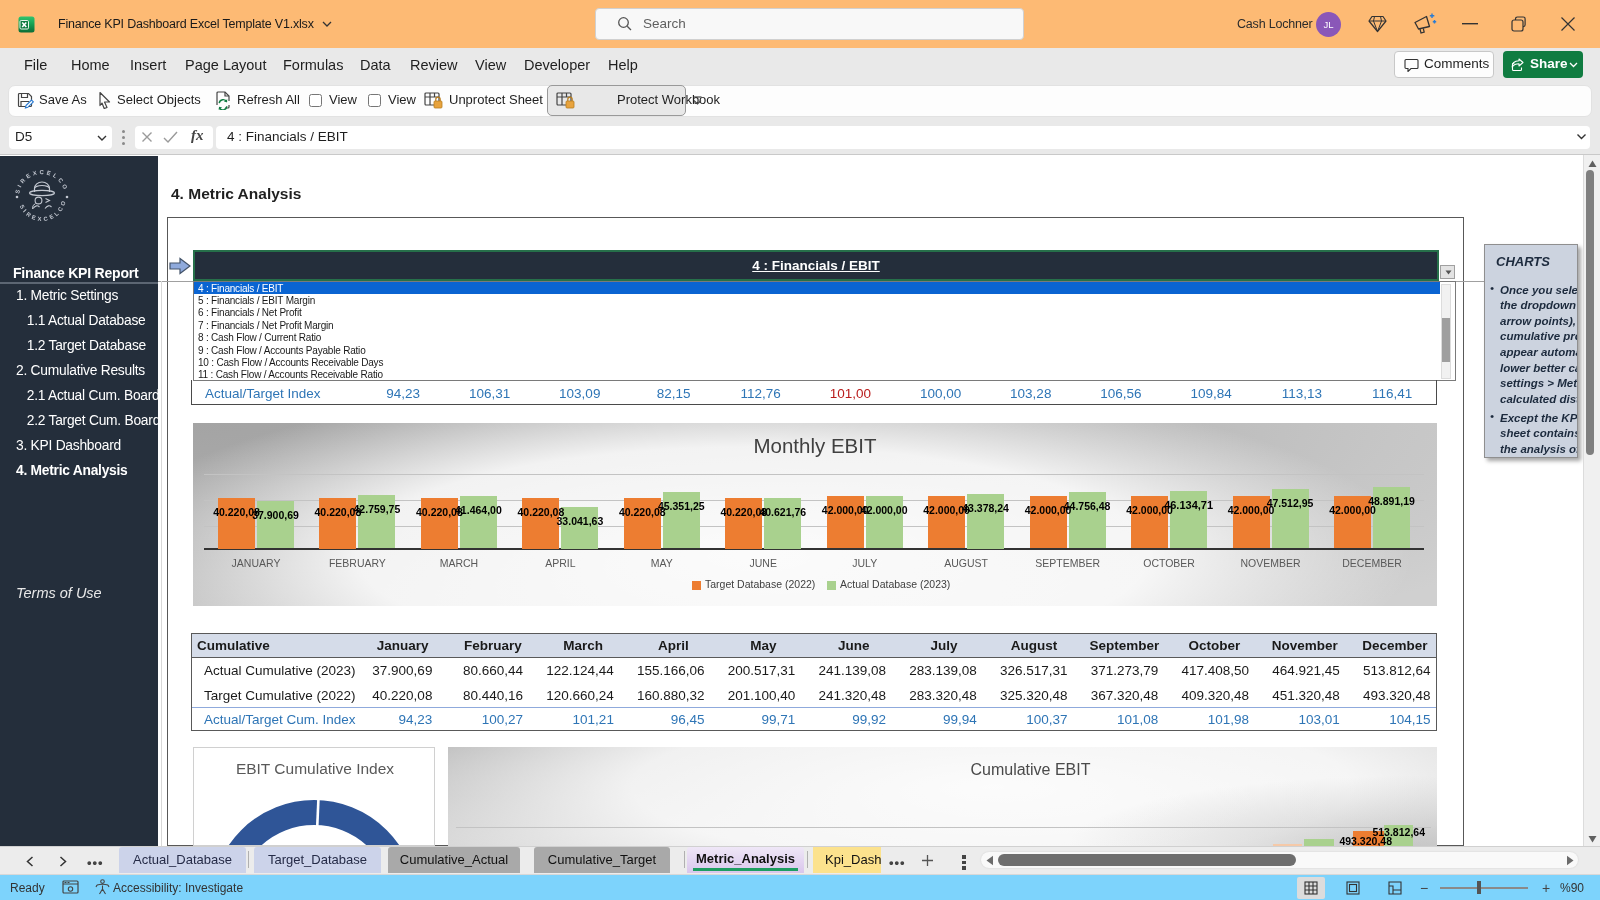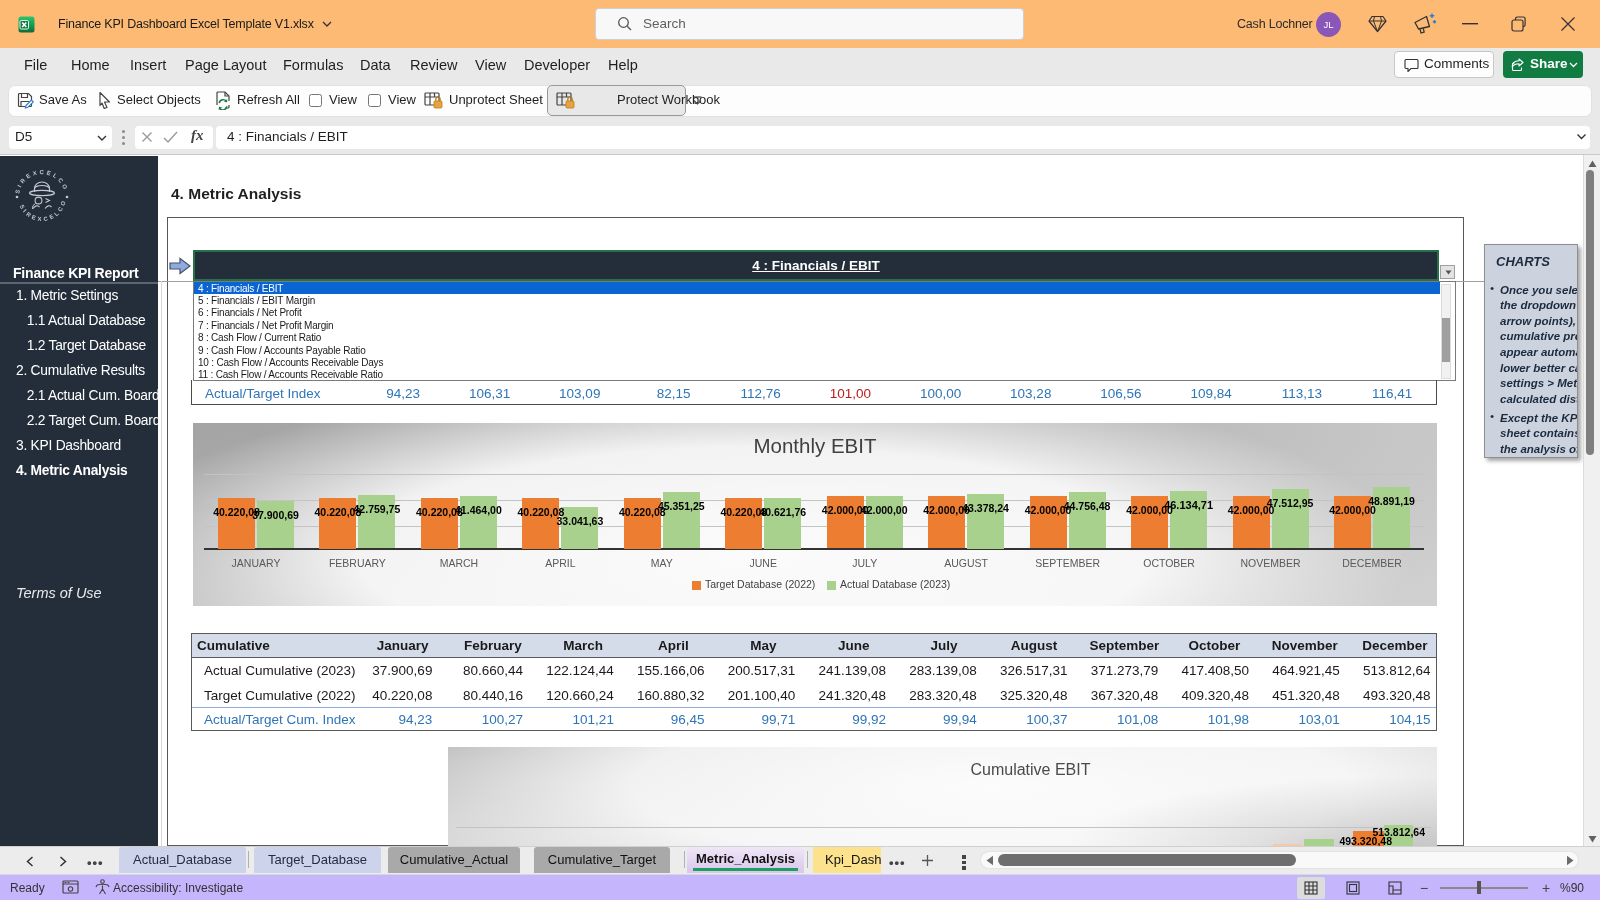--- a/index.html
+++ b/index.html
@@ -372,20 +372,27 @@
 <div class="abs" style="left:552.4px;top:557px;width:85px;text-align:right;font-size:13.5px;color:#2e75b6;">99,71</div>
 <div class="abs" style="left:643.1px;top:557px;width:85px;text-align:right;font-size:13.5px;color:#2e75b6;">99,92</div>
 <div class="abs" style="left:733.8px;top:557px;width:85px;text-align:right;font-size:13.5px;color:#2e75b6;">99,94</div>
 <div class="abs" style="left:824.6px;top:557px;width:85px;text-align:right;font-size:13.5px;color:#2e75b6;">100,37</div>
 <div class="abs" style="left:915.3px;top:557px;width:85px;text-align:right;font-size:13.5px;color:#2e75b6;">101,08</div>
 <div class="abs" style="left:1006.1px;top:557px;width:85px;text-align:right;font-size:13.5px;color:#2e75b6;">101,98</div>
 <div class="abs" style="left:1096.8px;top:557px;width:85px;text-align:right;font-size:13.5px;color:#2e75b6;">103,01</div>
 <div class="abs" style="left:1187.5px;top:557px;width:85px;text-align:right;font-size:13.5px;color:#2e75b6;">104,15</div>
 <div class="abs" style="left:34px;top:552px;width:1244px;height:1px;background:#8faadc;"></div>
 
+<div class="abs" style="left:35px;top:592px;width:242px;height:99px;background:#fff;border:1px solid #d0d0d0;overflow:hidden;">
+  <div class="abs" style="left:0;top:12px;width:242px;text-align:center;font-size:15.5px;color:#595959;">EBIT Cumulative Index</div>
+  <svg class="abs" style="left:0;top:0;" width="242" height="99" viewBox="0 0 242 99">
+    <circle cx="120" cy="155" r="90.5" fill="none" stroke="#2f5597" stroke-width="25"></circle>
+    <rect x="118.6" y="48" width="2.6" height="58" fill="#ffffff" transform="rotate(2.5 120 155)"></rect>
+  </svg>
+</div>
 
 <div class="abs" style="left:290px;top:592px;width:989px;height:99px;background:radial-gradient(ellipse 340px 70px at 97% 100%,rgba(160,160,160,0.45) 0%,rgba(160,160,160,0) 100%),radial-gradient(ellipse 900px 190px at 55% 40%,rgba(255,255,255,0.95) 0%,rgba(255,255,255,0.82) 40%,rgba(255,255,255,0) 78%),radial-gradient(ellipse 1300px 120px at 0% 0%,#a9a9a9 0%,#b8b8b8 40%,#cccccc 75%,#d2d2d2 100%);overflow:hidden;">
   <div class="abs" style="left:0;top:14px;width:1165px;text-align:center;font-size:16px;color:#4a4a4a;">Cumulative EBIT</div>
   <div class="abs" style="left:8px;top:80px;width:975px;height:1px;background:#c3c3c3;"></div>
   <div class="abs" style="left:825px;top:96.5px;width:29px;height:10px;background:#f5c9a8;"></div>
   <div class="abs" style="left:856px;top:92px;width:30px;height:10px;background:#a9d18e;"></div>
   <div class="abs" style="left:905px;top:83.5px;width:31px;height:16px;background:#ed7d31;"></div>
   <div class="abs" style="left:936px;top:78px;width:29px;height:21px;background:#a9d18e;"></div>
   <div class="abs" style="left:864px;top:88px;width:80px;text-align:right;font-size:10.5px;font-weight:bold;color:#000;">493.320,48</div>
   <div class="abs" style="left:897px;top:79px;width:80px;text-align:right;font-size:10.5px;font-weight:bold;color:#000;">513.812,64</div>
@@ -449,21 +456,21 @@
   <div class="abs" style="left:981px;top:5px;width:597px;height:16px;background:#f9f9f9;border-radius:8px;box-shadow:0 0 2px rgba(0,0,0,0.12);"></div>
   <svg class="abs" style="left:985px;top:8px;" width="9" height="11" viewBox="0 0 9 11">
       <path d="M8 0.8 L1.5 5.5 L8 10.2 z" fill="#6b6b6b"></path>
     </svg>
   <div class="abs" style="left:998px;top:7px;width:298px;height:12px;background:#6e6e6e;border-radius:6px;"></div>
   <svg class="abs" style="left:1566px;top:8px;" width="9" height="11" viewBox="0 0 9 11">
       <path d="M1 0.8 L7.5 5.5 L1 10.2 z" fill="#6b6b6b"></path>
     </svg>
 </div>
 
-<div class="abs" id="statusbar" style="left:0;top:874px;width:1600px;height:26px;background:#c4b5fd;border-top:1px solid #d8d8d8;font-size:12px;color:#333;">
+<div class="abs" id="statusbar" style="left:0;top:874px;width:1600px;height:26px;background:#7dd3fc;border-top:1px solid #d8d8d8;font-size:12px;color:#333;">
   <div class="abs" style="left:10px;top:6px;">Ready</div>
   <svg class="abs" style="left:62px;top:5px;" width="17" height="14" viewBox="0 0 17 14">
       <rect x="1" y="1" width="15" height="12" rx="1" stroke="#444" stroke-width="1.2" fill="none"></rect>
       <path d="M1 4 h15 M2.5 2.5 h2 M5.5 2.5 h2" stroke="#444" stroke-width="1"></path>
       <circle cx="8.5" cy="9" r="2.2" stroke="#444" stroke-width="1.1" fill="none"></circle>
     </svg>
   <svg class="abs" style="left:95px;top:4px;" width="15" height="16" viewBox="0 0 15 16">
       <circle cx="7.5" cy="2.6" r="1.8" stroke="#444" stroke-width="1.1" fill="none"></circle>
       <path d="M2 6 Q7.5 4.5 13 6 M7.5 6.5 V10 M7.5 10 L4.5 15 M7.5 10 L10.5 15 M2 6 L1 8 M13 6 L14 8" stroke="#444" stroke-width="1.1" fill="none"></path>
     </svg>

